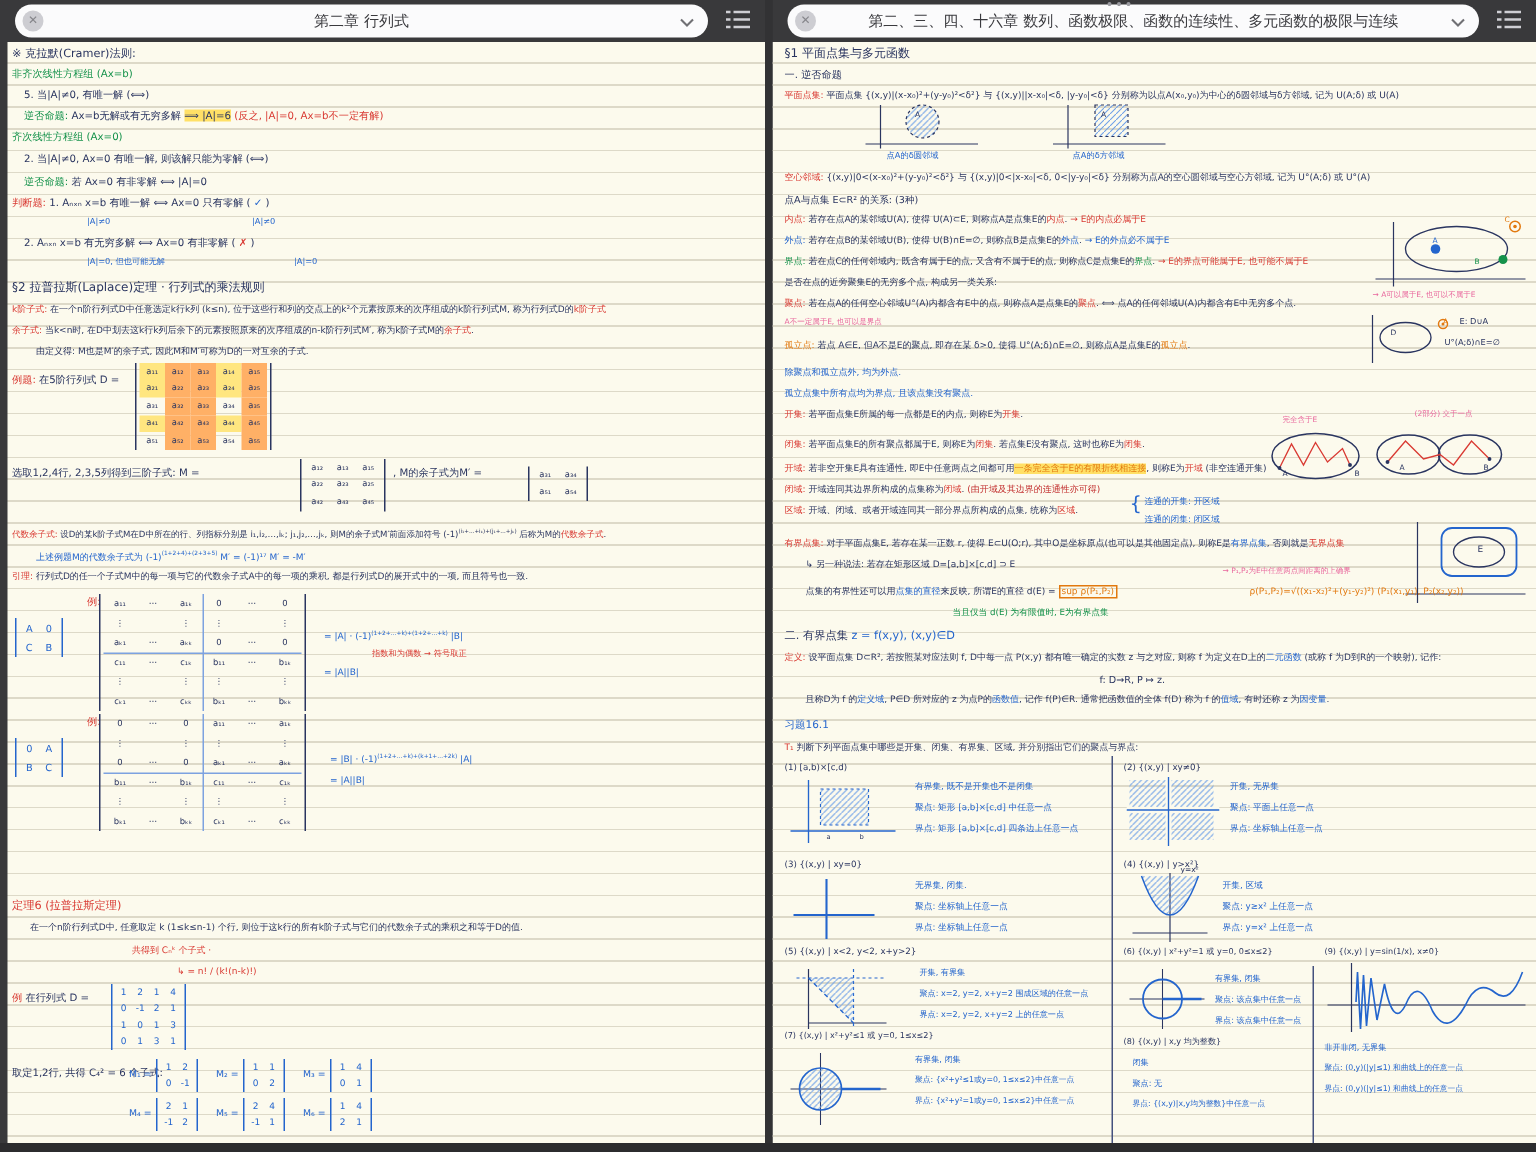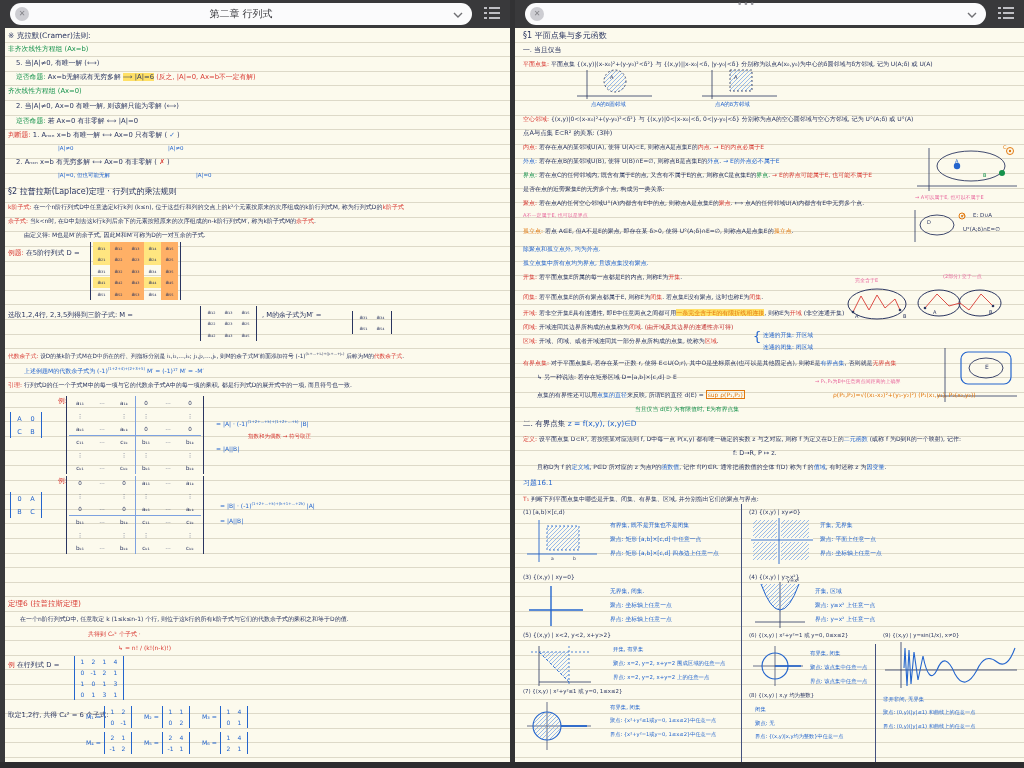--- a/index.html
+++ b/index.html
@@ -380,20 +380,21 @@
         </div>
       </div>
     <div class="edge"></div>
   </section>
 
   <section class="pane" id="pane-right">
     <header class="titlebar">
       <span class="handle">•••</span>
       <div class="pill">
         <span class="closebtn">✕</span>
+        <span class="wtitle">第二、三、四、十六章 数列、函数极限、函数的连续性、多元函数的极限与连续</span>
         <svg class="chev" width="10" height="8">
           <polyline points="1,2 5,6 9,2" fill="none" stroke="#707074" stroke-width="1.4"></polyline>
         </svg>
       </div>
       <button class="listbtn">
         <svg width="18" height="14">
           <g stroke="#cfcfd4" stroke-width="1.8">
             <line x1="1" y1="2" x2="4" y2="2"></line>
               <line x1="6" y1="2" x2="17" y2="2"></line>
             <line x1="1" y1="7" x2="4" y2="7"></line>
@@ -516,21 +517,21 @@
 
       <svg class="fig" style="left:366px;top:612px" width="140" height="52">
         <line x1="20" y1="2" x2="20" y2="48" stroke="#2a3560" stroke-width="0.8"></line>
         <line x1="4" y1="30" x2="136" y2="30" stroke="#2a3560" stroke-width="0.8"></line>
         <path d="M23,28 L24,8 L26,46 L28,10 L30,44 L33,12 L37,40 L42,16 Q48,46 56,30 Q64,10 74,34 Q84,52 96,30 Q104,12 116,22 Q126,30 134,8" fill="none" stroke="#2465cd" stroke-width="1.1"></path>
       </svg>
 
       <div class="vline" style="left:226px;top:476px;height:264px"></div>
       <div class="vline" style="left:360px;top:616px;height:124px"></div>
     <div class="ink" style="left: 8px; top: 4px; font-size: 8px;"><span style="color: rgb(42, 53, 96);">§1 平面点集与多元函数</span></div>
-        <div class="ink" style="left: 8px; top: 19px; font-size: 6.8px;"><span style="color: rgb(42, 53, 96);">一. 当且仅当</span></div>
+        <div class="ink" style="left: 8px; top: 19px; font-size: 6.8px;"><span style="color: rgb(42, 53, 96);">一. 逆否命题</span></div>
         <div class="ink" style="left: 8px; top: 33px; font-size: 6px;"><span style="color: rgb(217, 58, 51);">平面点集: </span><span style="color: rgb(42, 53, 96);">平面点集 {(x,y)|(x-x₀)²+(y-y₀)²&lt;δ²} 与 {(x,y)||x-x₀|&lt;δ, |y-y₀|&lt;δ} 分别称为以点A(x₀,y₀)为中心的δ圆邻域与δ方邻域, 记为 U(A;δ) 或 U(A)</span></div>
         <div class="ink" style="left: 95px; top: 47px; font-size: 5px;"><span style="color: rgb(42, 53, 96);">A</span></div>
         <div class="ink" style="left: 219px; top: 47px; font-size: 5px;"><span style="color: rgb(42, 53, 96);">A</span></div>
         <div class="ink" style="left: 76px; top: 73px; font-size: 5.5px;"><span style="color: rgb(36, 101, 205);">点A的δ圆邻域</span></div>
         <div class="ink" style="left: 200px; top: 73px; font-size: 5.5px;"><span style="color: rgb(36, 101, 205);">点A的δ方邻域</span></div>
         <div class="ink" style="left: 8px; top: 88px; font-size: 6px;"><span style="color: rgb(217, 58, 51);">空心邻域: </span><span style="color: rgb(42, 53, 96);">{(x,y)|0&lt;(x-x₀)²+(y-y₀)²&lt;δ²} 与 {(x,y)|0&lt;|x-x₀|&lt;δ, 0&lt;|y-y₀|&lt;δ} 分别称为点A的空心圆邻域与空心方邻域, 记为 U°(A;δ) 或 U°(A)</span></div>
         <div class="ink" style="left: 8px; top: 102px; font-size: 6.4px;"><span style="color: rgb(42, 53, 96);">点A与点集 E⊂R² 的关系: (3种)</span></div>
         <div class="ink" style="left: 8px; top: 116px; font-size: 6px;"><span style="color: rgb(217, 58, 51);">内点: </span><span style="color: rgb(42, 53, 96);">若存在点A的某邻域U(A), 使得 U(A)⊂E, 则称点A是点集E的</span><span style="color: rgb(217, 58, 51);">内点</span><span style="color: rgb(42, 53, 96);">. </span><span style="color: rgb(217, 58, 51);">→ E的内点必属于E</span></div>
         <div class="ink" style="left: 8px; top: 130px; font-size: 6px;"><span style="color: rgb(36, 101, 205);">外点: </span><span style="color: rgb(42, 53, 96);">若存在点B的某邻域U(B), 使得 U(B)∩E=∅, 则称点B是点集E的</span><span style="color: rgb(36, 101, 205);">外点</span><span style="color: rgb(42, 53, 96);">. </span><span style="color: rgb(36, 101, 205);">→ E的外点必不属于E</span></div>
         <div class="ink" style="left: 8px; top: 144px; font-size: 6px;"><span style="color: rgb(21, 146, 75);">界点: </span><span style="color: rgb(42, 53, 96);">若在点C的任何邻域内, 既含有属于E的点, 又含有不属于E的点, 则称点C是点集E的</span><span style="color: rgb(21, 146, 75);">界点</span><span style="color: rgb(42, 53, 96);">. </span><span style="color: rgb(217, 58, 51);">→ E的界点可能属于E, 也可能不属于E</span></div>

